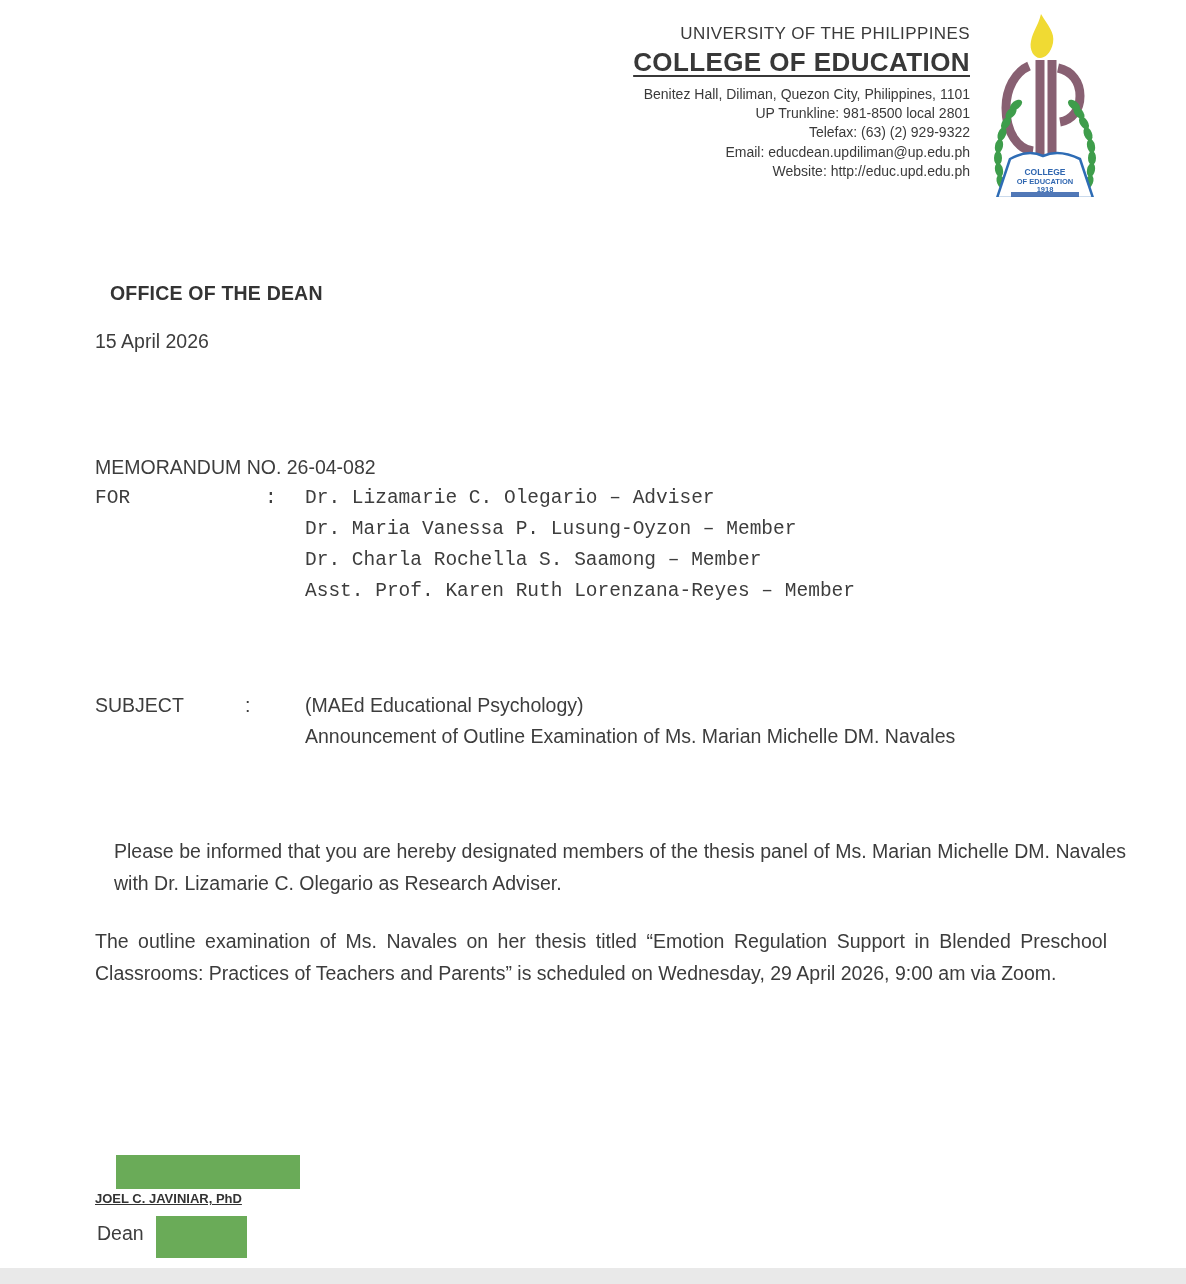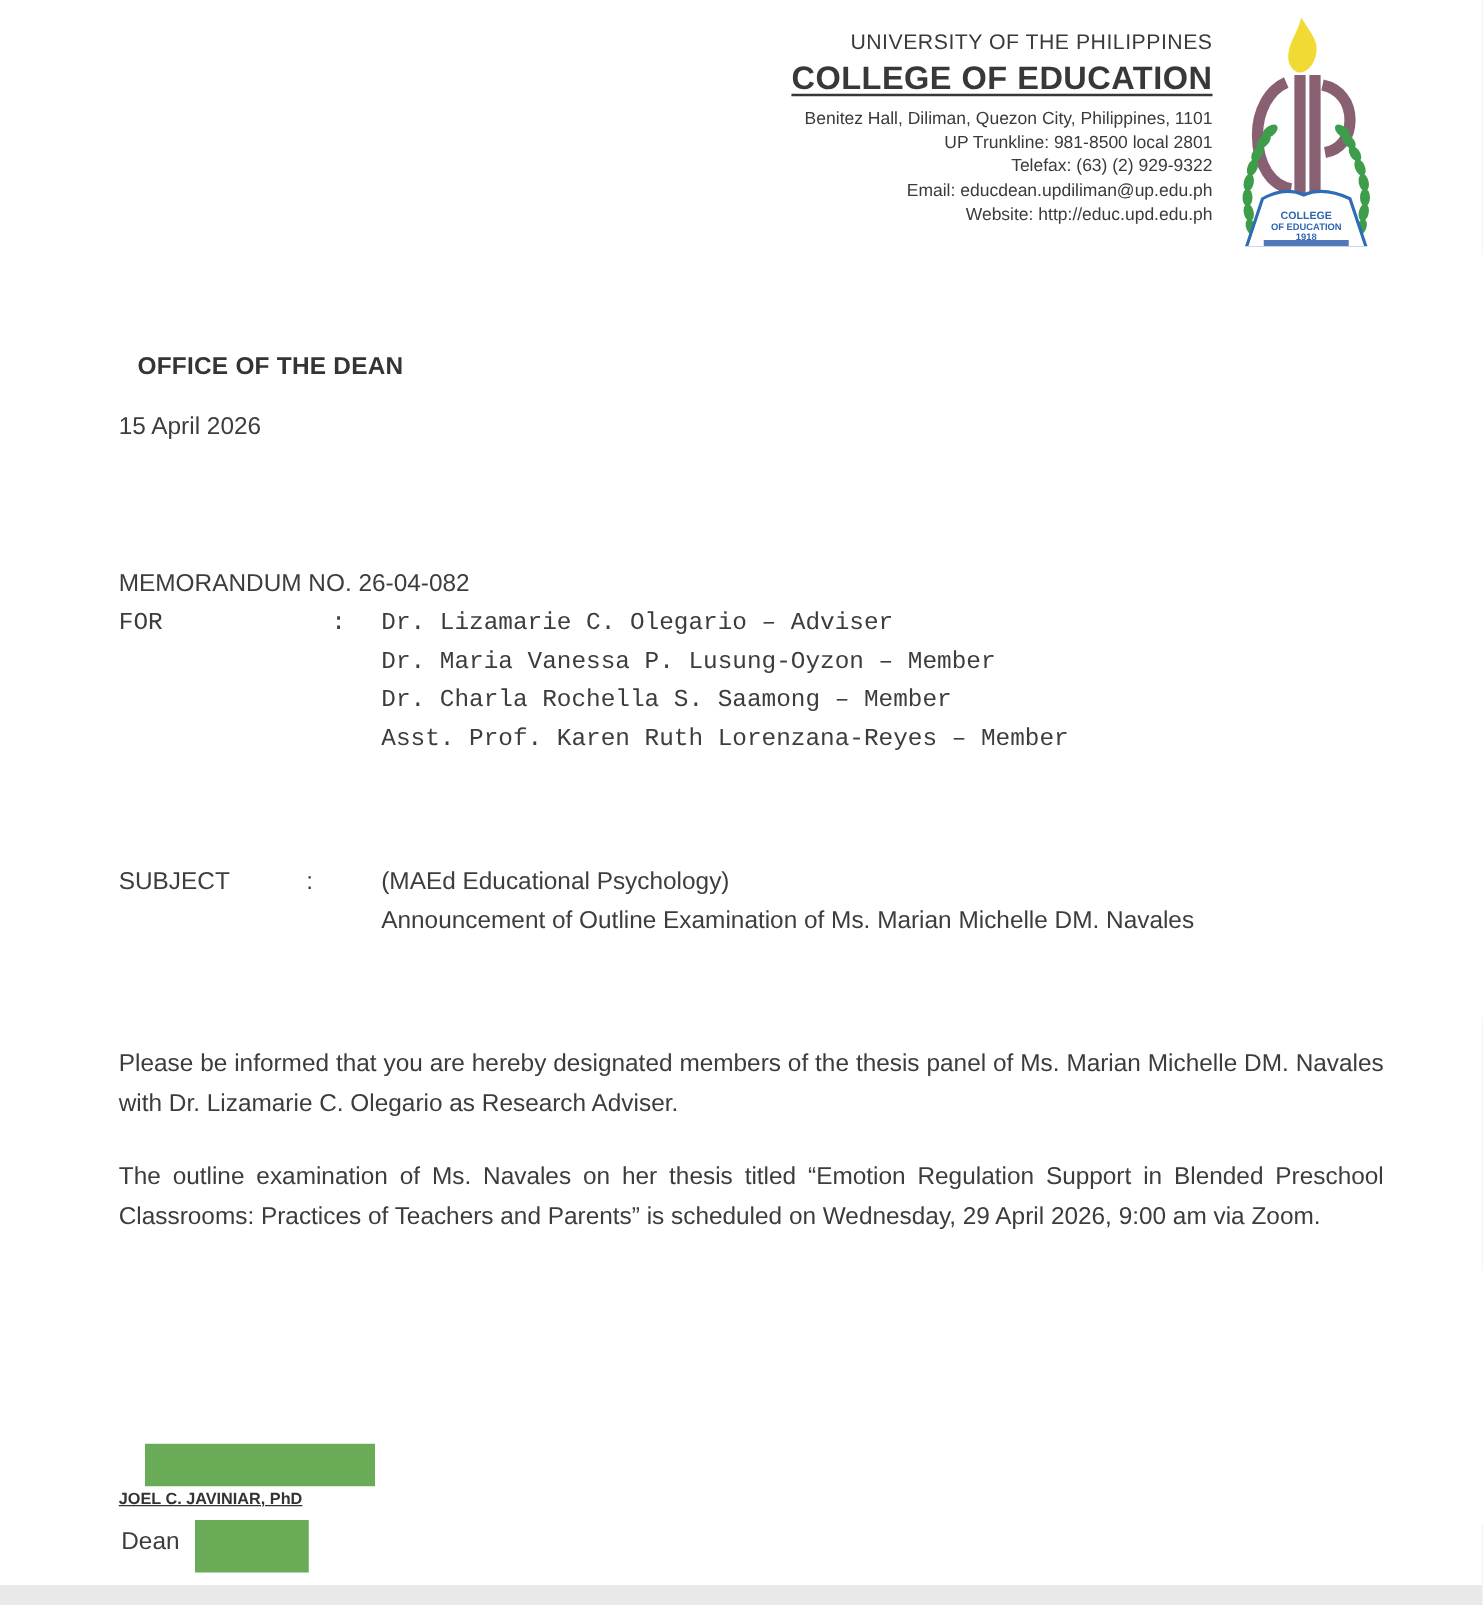--- a/index.html
+++ b/index.html
@@ -88,21 +88,21 @@
   }
   .para {
     position: absolute;
     left: 95px;
     width: 1012px;
     font-size: 19.5px;
     line-height: 31.5px;
     text-align: justify;
     color: #3c3c3c;
   }
-  .para-1 { top: 836px; }
+  .para-1 { top: 836px; margin-left: 19px; }
   .para-2 { top: 926px; }
   
   .redaction {
     position: absolute;
     z-index: 2;
   }
   .redaction-1 { left: 116px; top: 1155px; width: 184px; height: 34px; }
   .redaction-2 { left: 156px; top: 1216px; width: 91px; height: 42px; }
   .sig-name {
     position: absolute;

